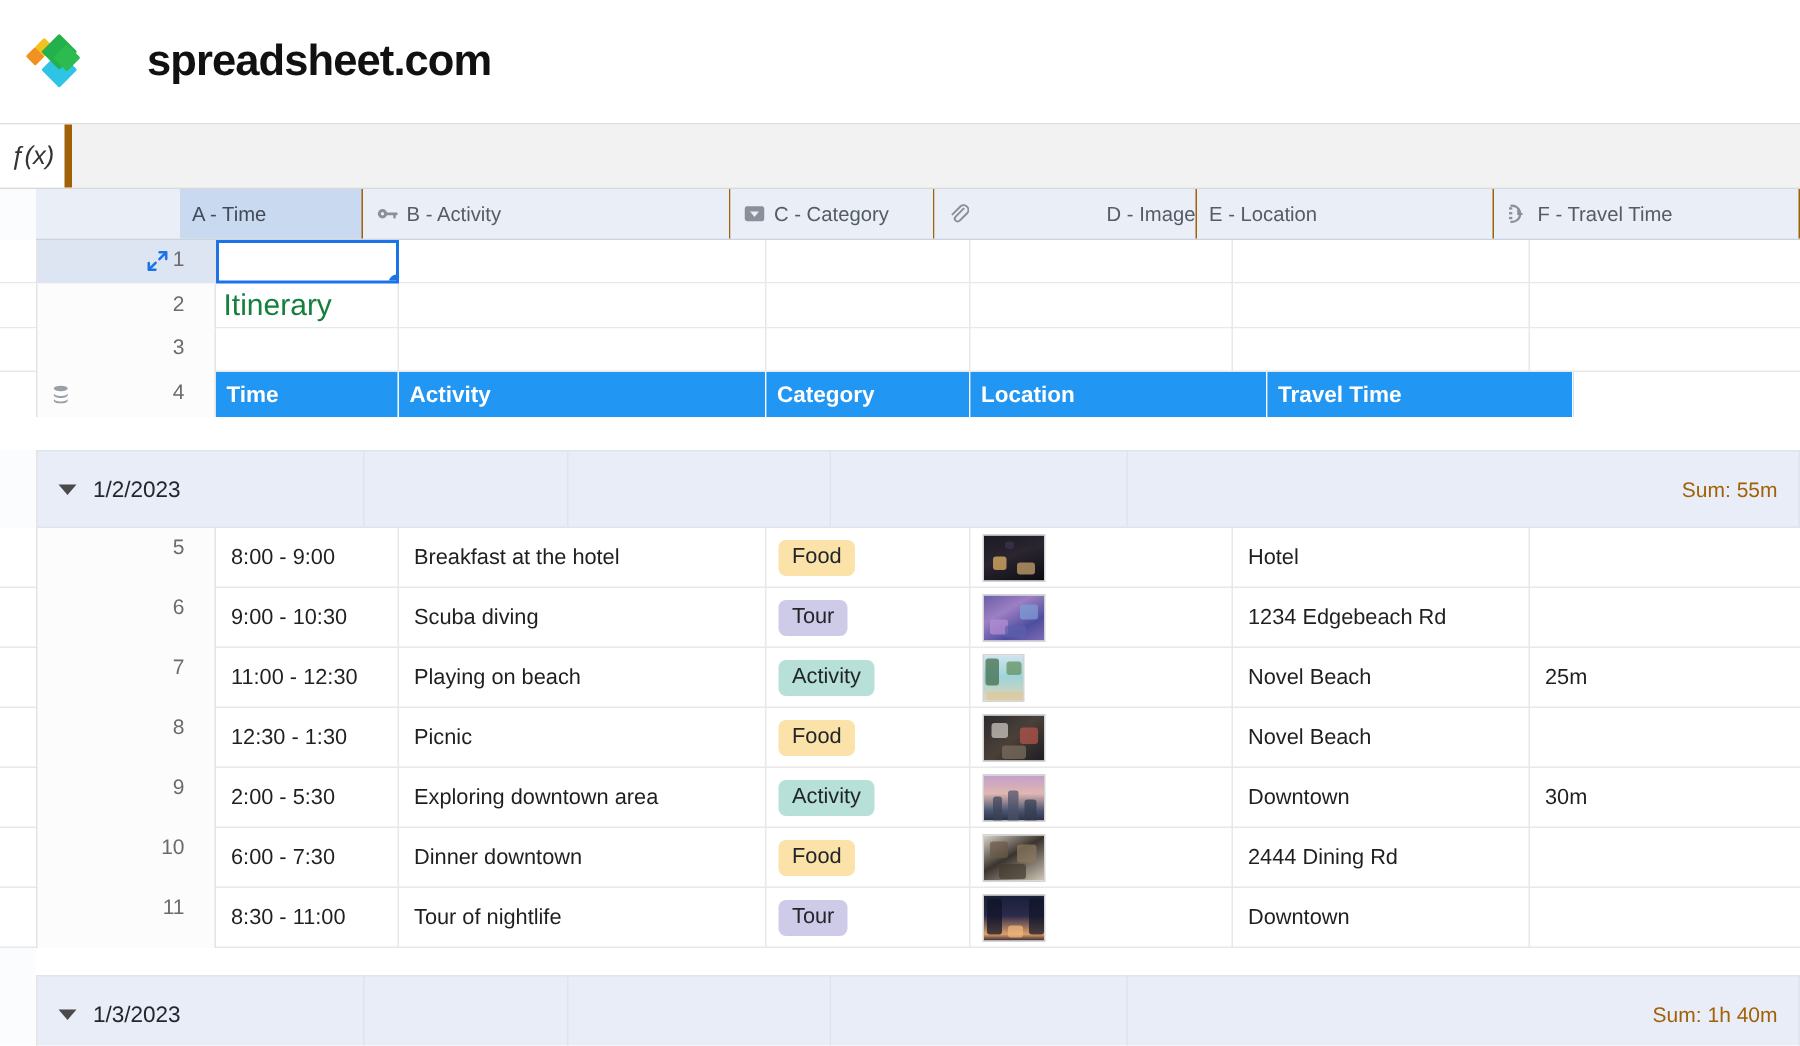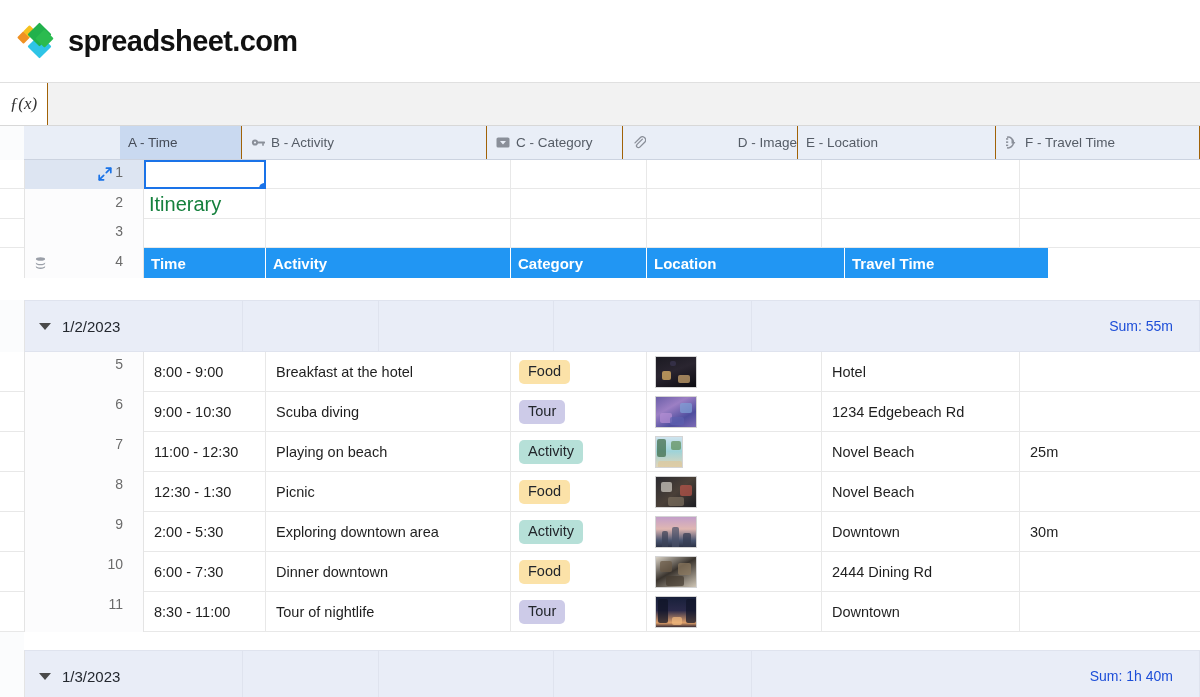--- a/index.html
+++ b/index.html
@@ -10,20 +10,21 @@
     overflow: hidden;
   }
 
   
   .brandbar {
     height: 82px;
     display: flex;
     align-items: center;
     padding-left: 18px;
     background: #ffffff;
+    gap: 30px;
   }
   .logo-mark {
     position: relative;
     width: 42px; height: 40px;
     flex: 0 0 42px;
   }
   .dia { position: absolute; transform: rotate(45deg); border-radius: 1px; }
   .dia.small-orange  { width: 9px;  height: 9px;  background: #f09123; left: 1px;  top: 12px; }
   .dia.small-yellow  { width: 9px;  height: 9px;  background: #f5c11e; left: 7px;  top: 6px;  }
   .dia.green         { width: 17px; height: 17px; background: #22b14c; left: 13px; top: 5px;  }
@@ -42,23 +43,23 @@
     height: 44px;
     display: flex;
     align-items: stretch;
     background: #f2f2f2;
     border-top: 1px solid #e0e0e0;
     border-bottom: 1px solid #d8d8d8;
   }
   .fx-button {
     width: 48px;
     background: #ffffff;
-    border-right: 1px solid #a16207;
+    border-right: 5px solid #a16207;
     display: flex; align-items: center; justify-content: center;
-    font-family: Liberation Serif, serif;
+    font-family: Liberation Sans, sans-serif;
     font-size: 17px;
     font-style: italic;
     color: #333333;
   }
   .formula-input {
     flex: 1;
     background: #f2f2f2;
     border: none; outline: none;
     font-size: 13px;
     color: #333;
@@ -202,23 +203,23 @@
     border-top: 7px solid #4a4a4a;
     margin-right: 11px;
   }
   .group-cell {
     border-right: 1px solid #dfe3ee;
     display: flex; align-items: center;
   }
   .group-sum {
     flex: 1;
     display: flex; align-items: center; justify-content: flex-end;
-    padding-right: 26px;
+    padding-right: 14px;
     font-size: 14px;
-    color: #1d4ed8;
+    color: #a16207;
   }
 
   
   .data-row { height: 40px; }
   .data-row .rownum { height: 40px; }
   .data-row .cell { height: 40px; }
   .data-row .rownum { padding-top: 4px; font-size: 14px; }
   .data-row .cell.col-a { padding-left: 10px; }
   .data-row .cell.col-b { padding-left: 10px; }
   .data-row .cell.col-e { padding-left: 10px; }

